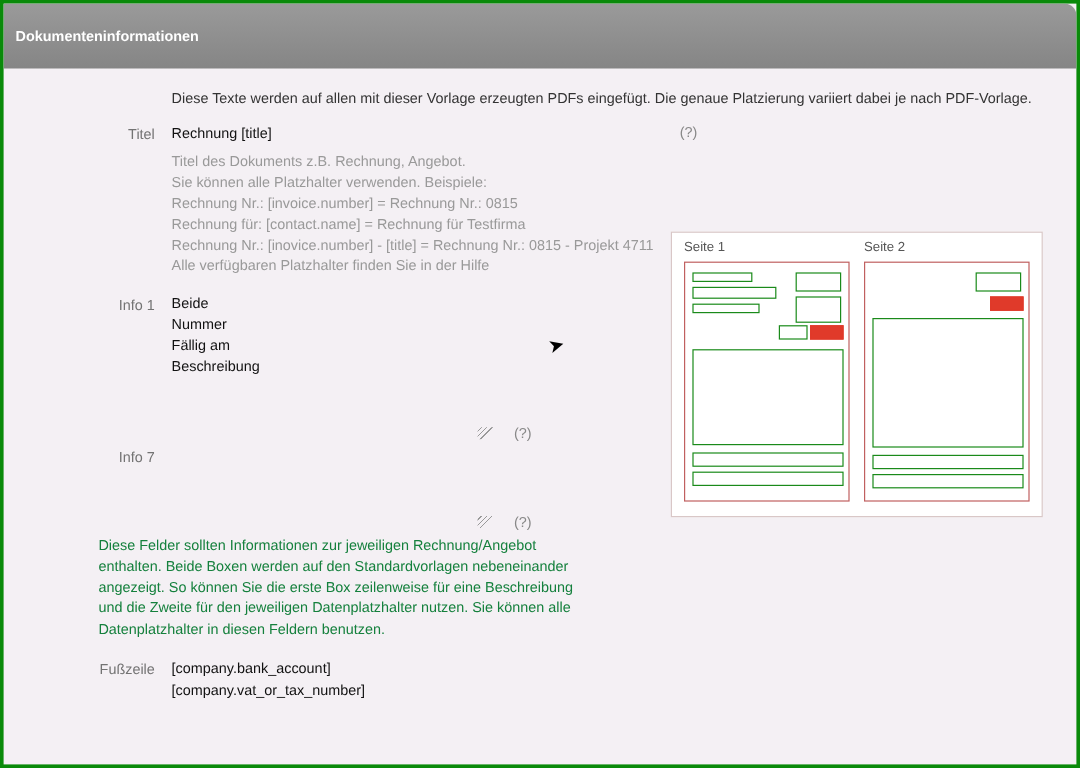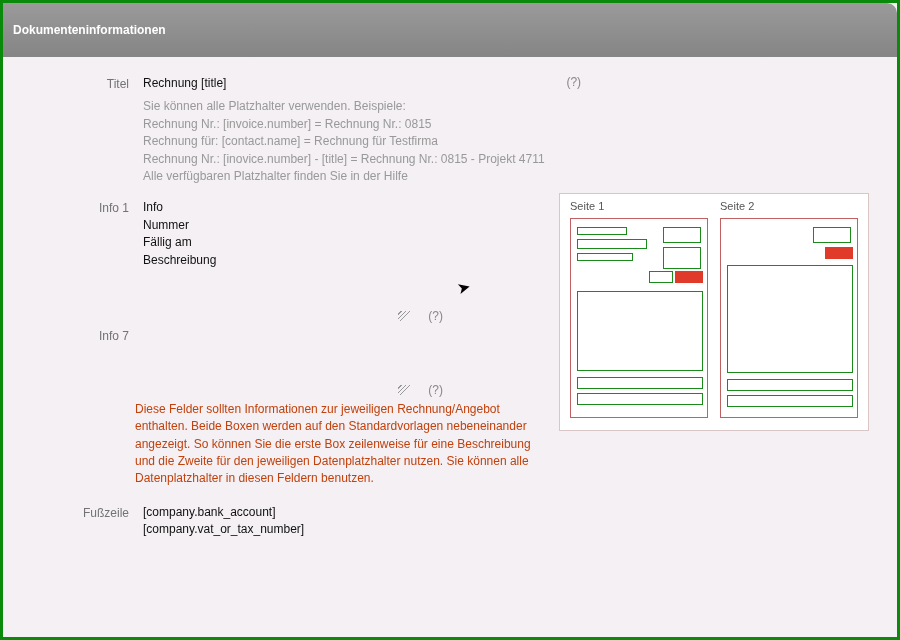--- a/index.html
+++ b/index.html
@@ -139,54 +139,56 @@
   .p1-j { left: 6px;  top: 174px;width: 126px; height: 12px; }
 
   
   .p2-a { left: 92px; top: 8px;  width: 38px; height: 16px; }
   .p2-b { left: 104px;top: 28px; width: 28px; height: 12px; }
   .p2-c { left: 6px;  top: 46px; width: 126px; height: 108px; }
   .p2-d { left: 6px;  top: 160px;width: 126px; height: 12px; }
   .p2-e { left: 6px;  top: 176px;width: 126px; height: 12px; }
 
   .info-desc {
-    margin-left: 112px;
-    color: #c2410c;
+    margin-left: 59px;
+    color: #15803d;
     line-height: 1.45;
     max-width: 400px;
     margin-bottom: 16px;
   }
 </style>
 </head>
 <body>
 
 <div class="header-bar">
   <span>Dokumenteninformationen</span>
 </div>
 
 <div class="content">
 
+  <div class="intro">Diese Texte werden auf allen mit dieser Vorlage erzeugten PDFs eingefügt. Die genaue Platzierung variiert dabei je nach PDF-Vorlage.</div>
 
   <div class="row">
     <div class="label">Titel</div>
     <div class="field-value title-value">Rechnung [title]</div>
     <span class="q q-title">(?)</span>
   </div>
   <div class="help-block">
+    <div>Titel des Dokuments z.B. Rechnung, Angebot.</div>
     <div>Sie können alle Platzhalter verwenden. Beispiele:</div>
     <div>Rechnung Nr.: [invoice.number] = Rechnung Nr.: 0815</div>
     <div>Rechnung für: [contact.name] = Rechnung für Testfirma</div>
     <div>Rechnung Nr.: [inovice.number] - [title] = Rechnung Nr.: 0815 - Projekt 4711</div>
     <div>Alle verfügbaren Platzhalter finden Sie in der Hilfe</div>
   </div>
 
   <div class="row">
     <div class="label">Info 1</div>
     <div class="field-value">
-      <div>Info</div>
+      <div>Beide</div>
       <div>Nummer</div>
       <div>Fällig am</div>
       <div>Beschreibung</div>
     </div>
   </div>
   <div class="resize-row">
     <span class="resize-handle"></span>
     <span class="q">(?)</span>
   </div>
 

